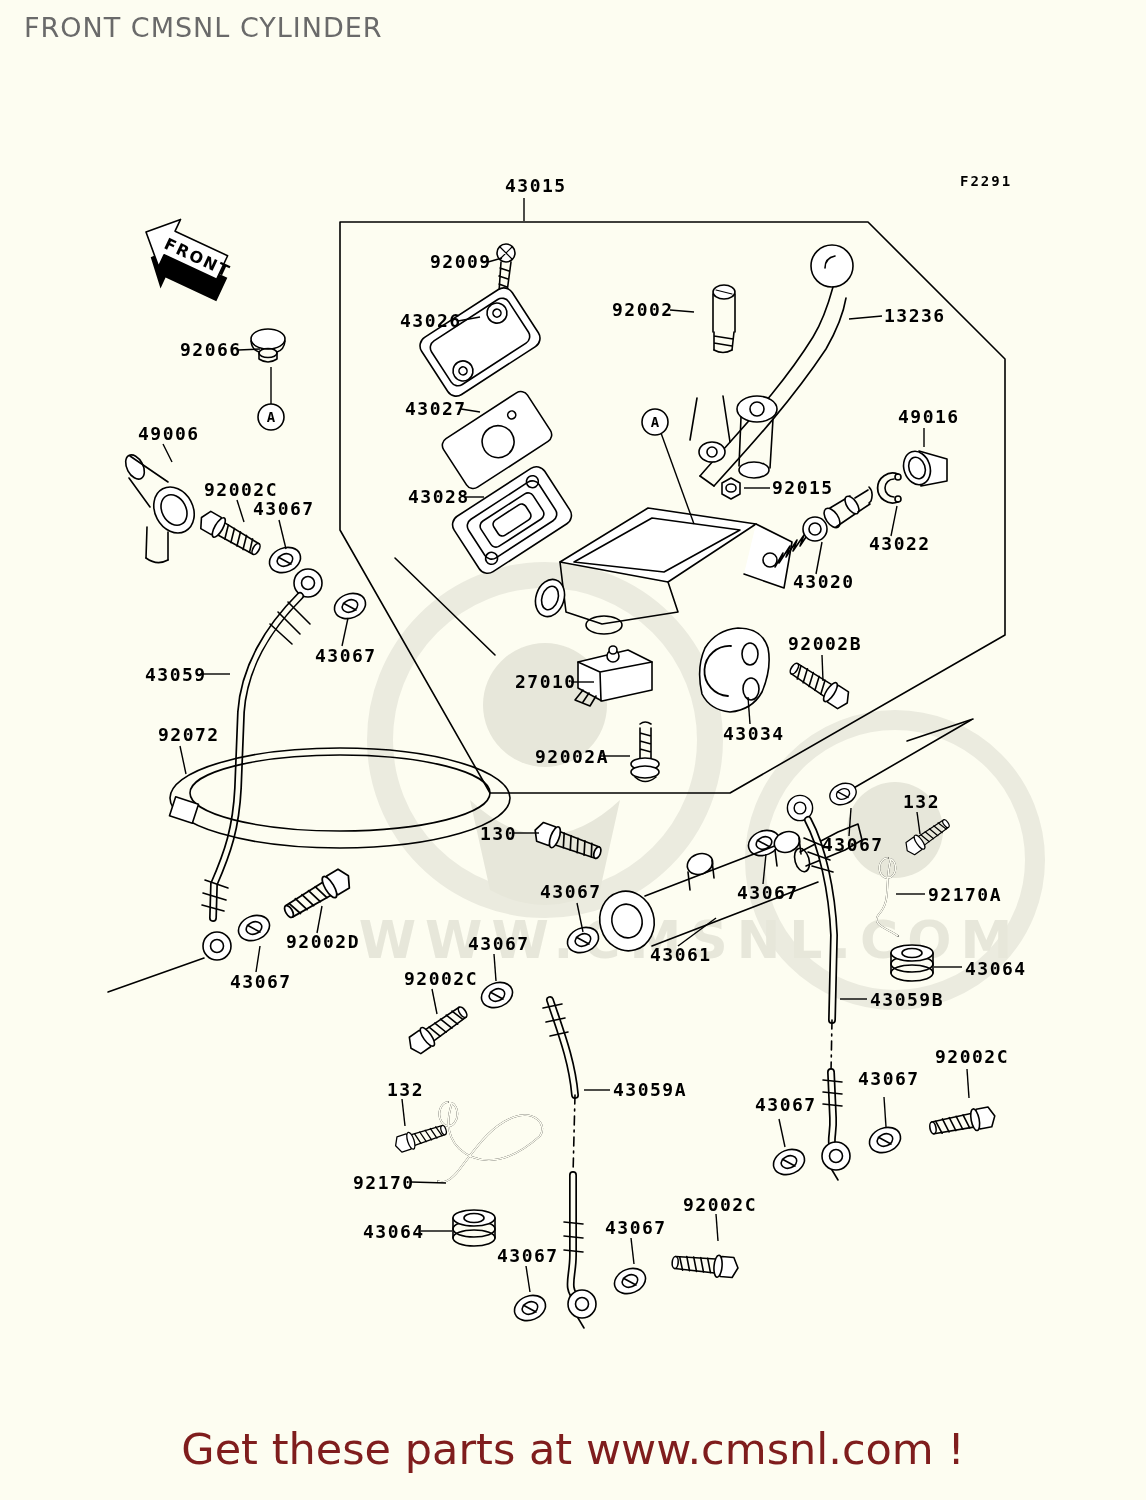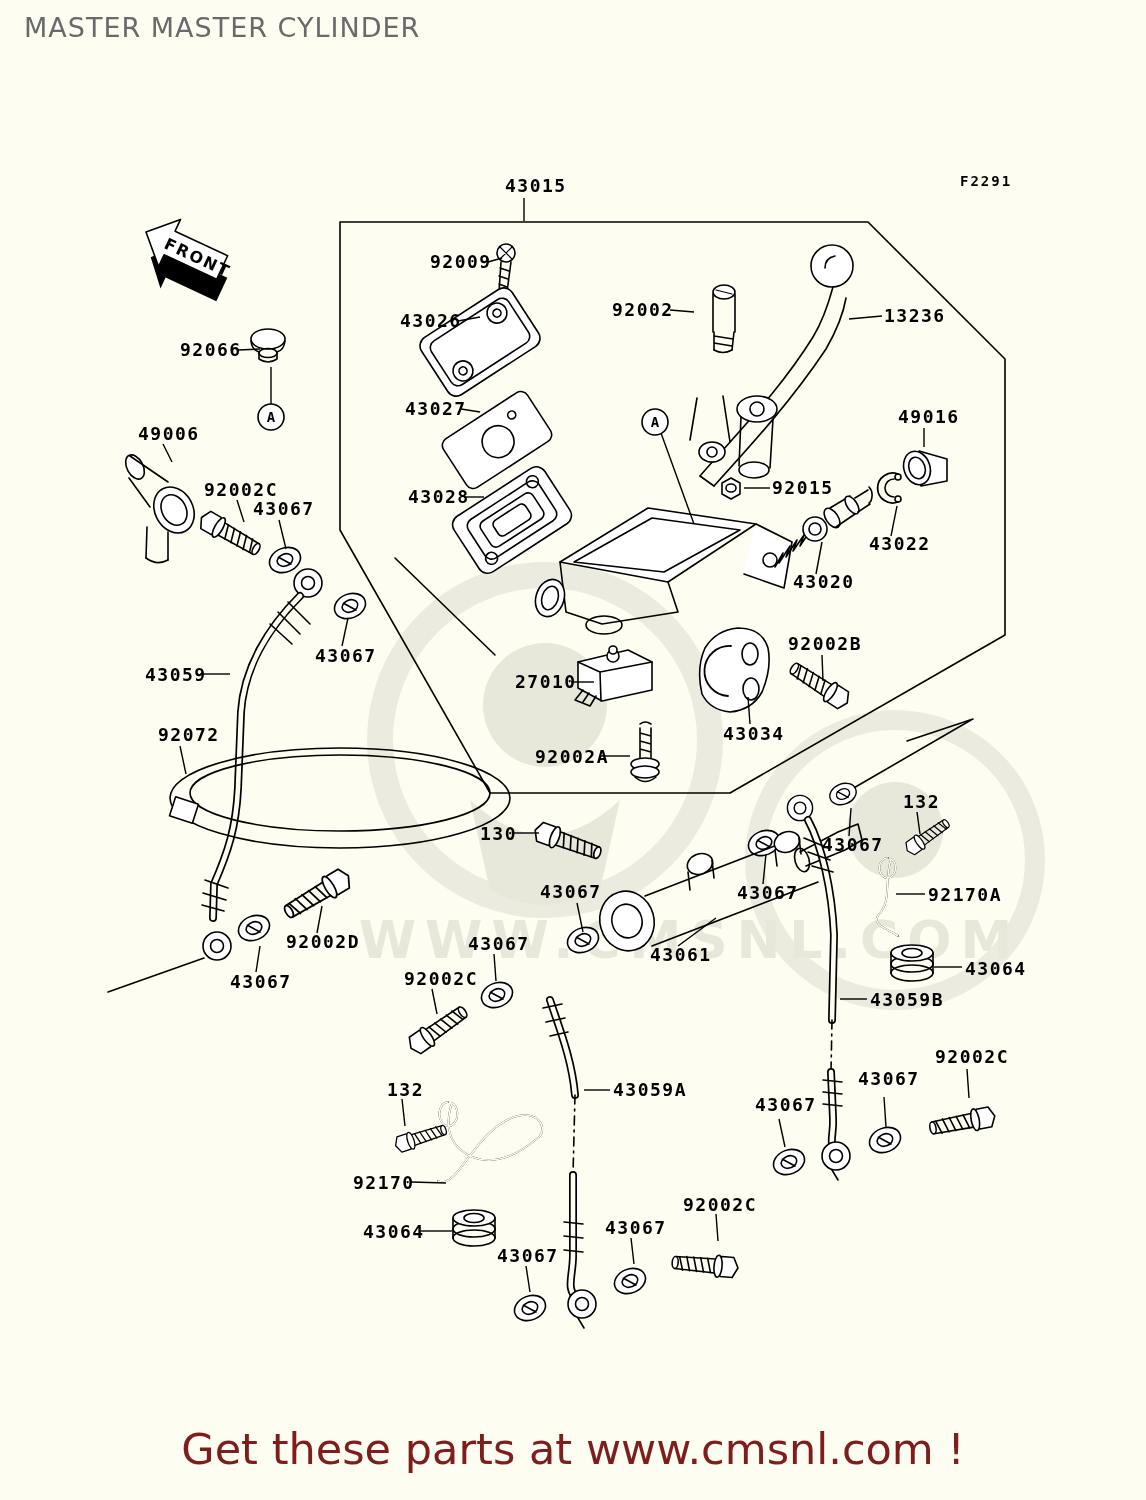--- a/index.html
+++ b/index.html
@@ -20,21 +20,21 @@
   .wm{fill:#e7e7da;}
   .wmln{stroke:#ebebdf;fill:none;}
   .bubble-t{font-family:"DejaVu Sans Mono",monospace;font-weight:bold;font-size:14px;fill:#000;text-anchor:middle;}
   .front-t{font-family:"DejaVu Sans",sans-serif;font-weight:bold;font-size:16px;letter-spacing:2px;fill:#000;}
 </style>
 </head>
 <body>
 
 <div class="page">
 
-  <div class="page-title">MASTER MASTER CYLINDER</div>
+  <div class="page-title">FRONT CMSNL CYLINDER</div>
 
   <svg id="diagram" width="1146" height="1500" viewBox="0 0 1146 1500">
 
     <defs>
       <g id="washer">
         <ellipse rx="16" ry="12" class="artw"></ellipse>
         <ellipse rx="8" ry="6" class="art"></ellipse>
         <path d="M-5,-5 L4,6" class="art" stroke-width="1"></path>
       </g>
       <g id="bolt">

